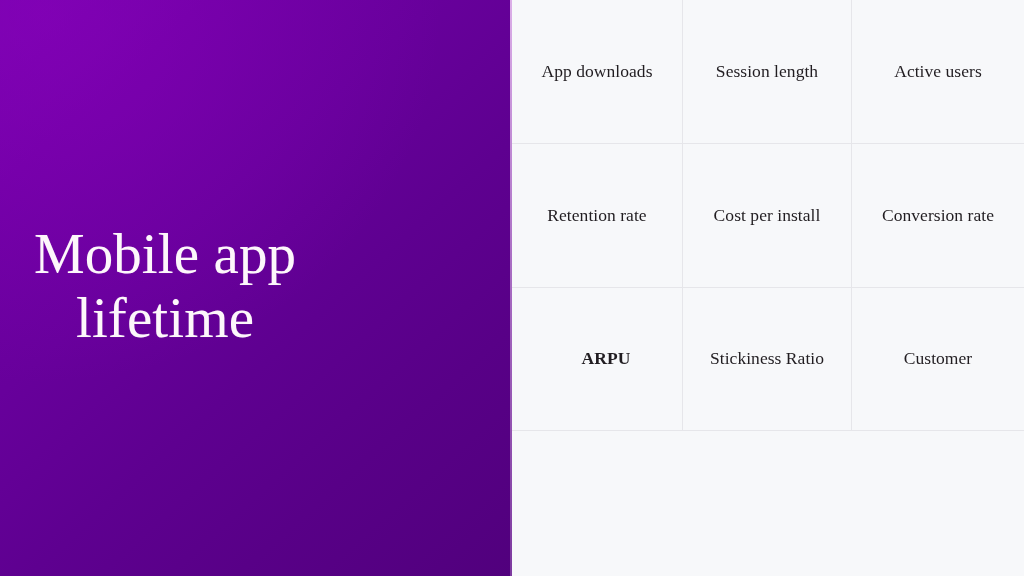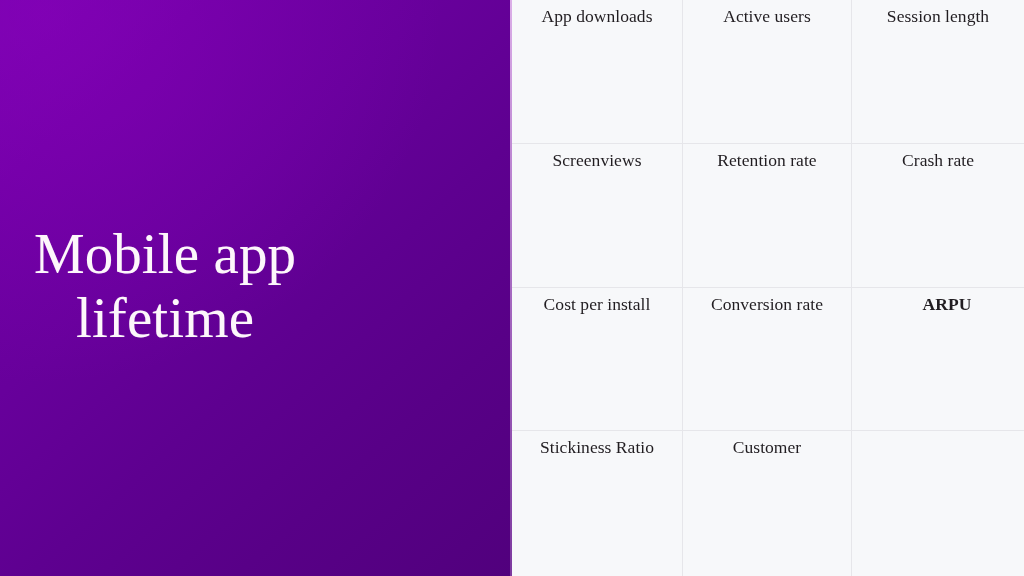--- a/index.html
+++ b/index.html
@@ -80,21 +80,21 @@
     flex:0 0 512px;
     display:grid;
     grid-template-columns:171px 169px 172px;
     grid-template-rows:144px 144px 143px 145px;
     background:#f7f8fa;
   }
 
   .metric-cell {
     position:relative;
     display:flex;
-    align-items:flex-start;
+    align-items:center;
     justify-content:center;
     text-align:center;
     padding:6px 14px;
     background:#f7f8fa;
     border-right:1px solid #e6e6ea;
     border-bottom:1px solid #e6e6ea;
   }
   
   .metric-cell:nth-child(3n) { border-right:none; }
   
@@ -121,34 +121,28 @@
     <h1 id="slide-title"><span>Mobile app</span><br><span>lifetime</span></h1>
     <div id="panel-edge"></div>
   </div>
 
   <div id="metrics-grid">
 
     <div class="metric-cell">
       <span class="metric-label">App downloads</span>
     </div>
     <div class="metric-cell">
-      <span class="metric-label">Active users</span>
+      <span class="metric-label">Session length</span>
     </div>
     <div class="metric-cell">
-      <span class="metric-label">Session length</span>
+      <span class="metric-label">Active users</span>
     </div>
 
     <div class="metric-cell">
-      <span class="metric-label">Screenviews</span>
-    </div>
-    <div class="metric-cell">
       <span class="metric-label">Retention rate</span>
-    </div>
-    <div class="metric-cell">
-      <span class="metric-label">Crash rate</span>
     </div>
 
     <div class="metric-cell">
       <span class="metric-label">Cost per install</span>
     </div>
     <div class="metric-cell">
       <span class="metric-label">Conversion rate</span>
     </div>
 
     <div class="metric-cell shift-right">

